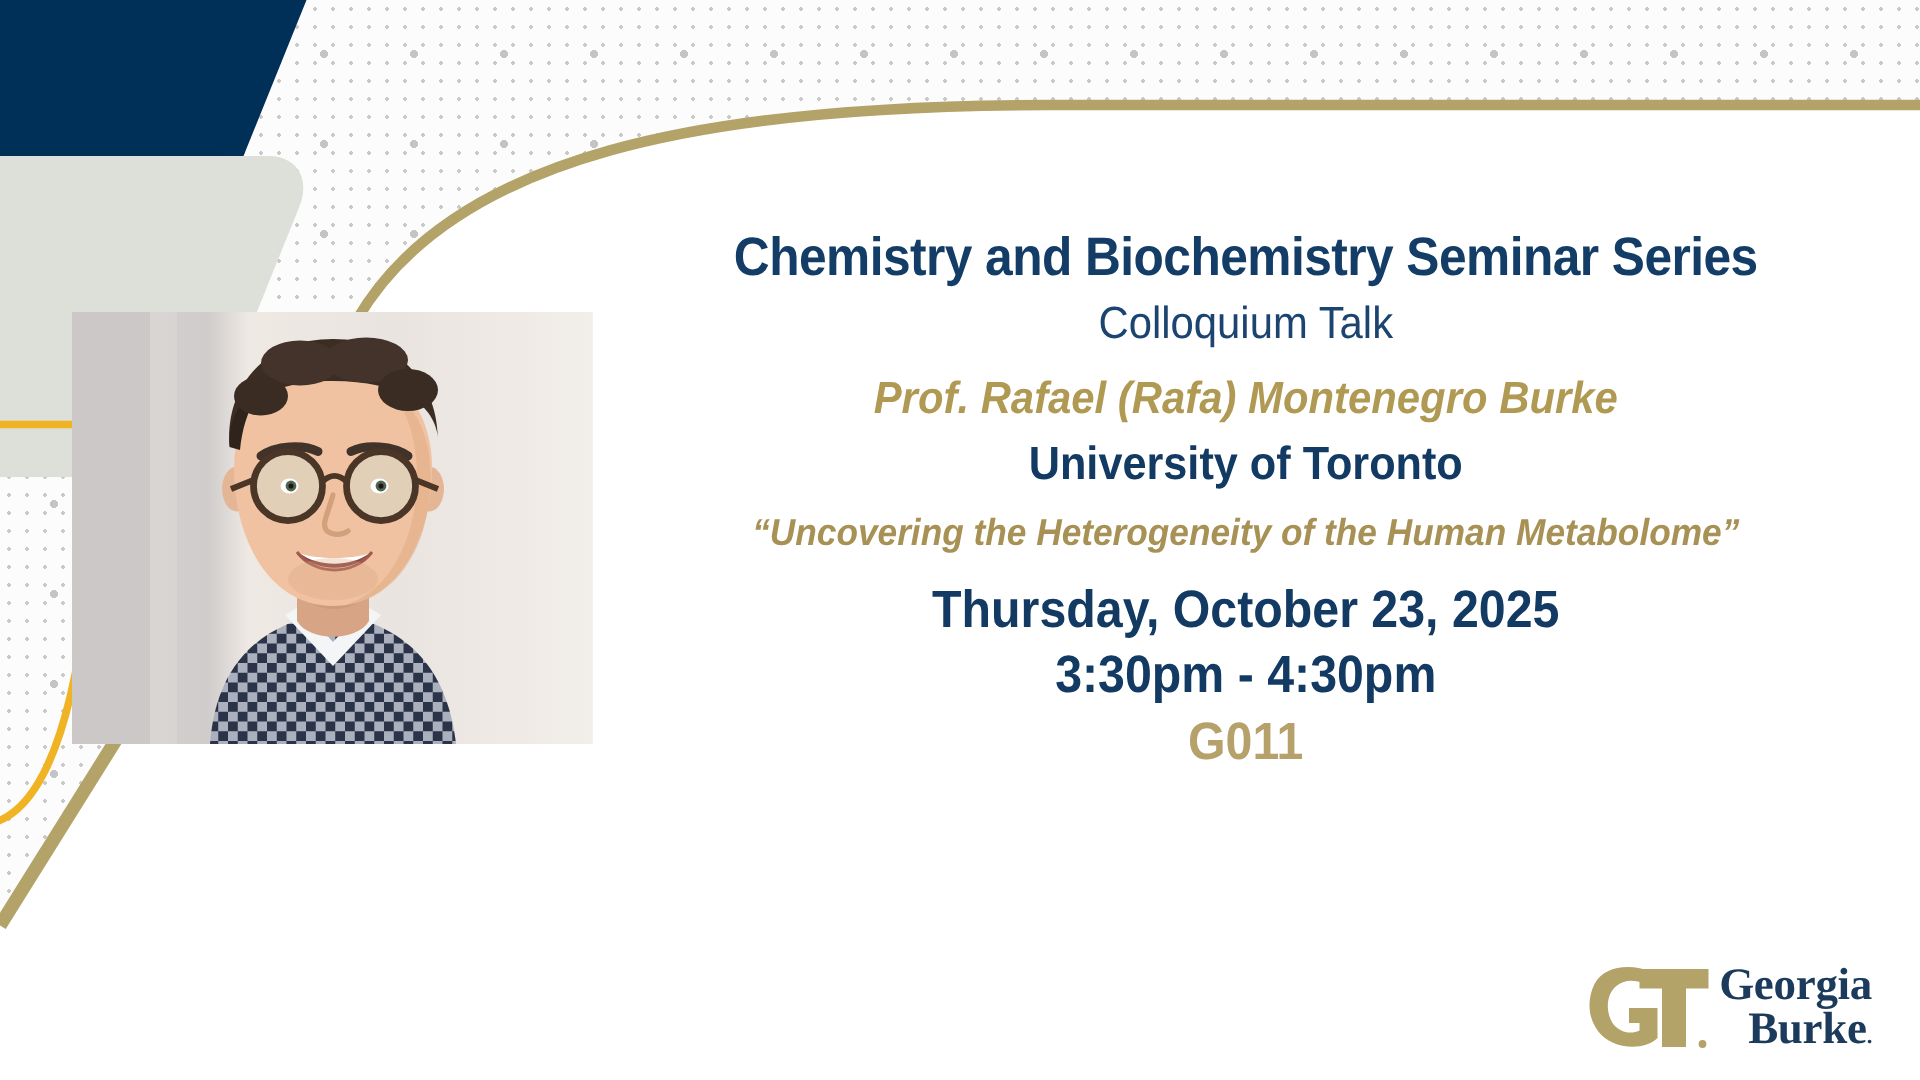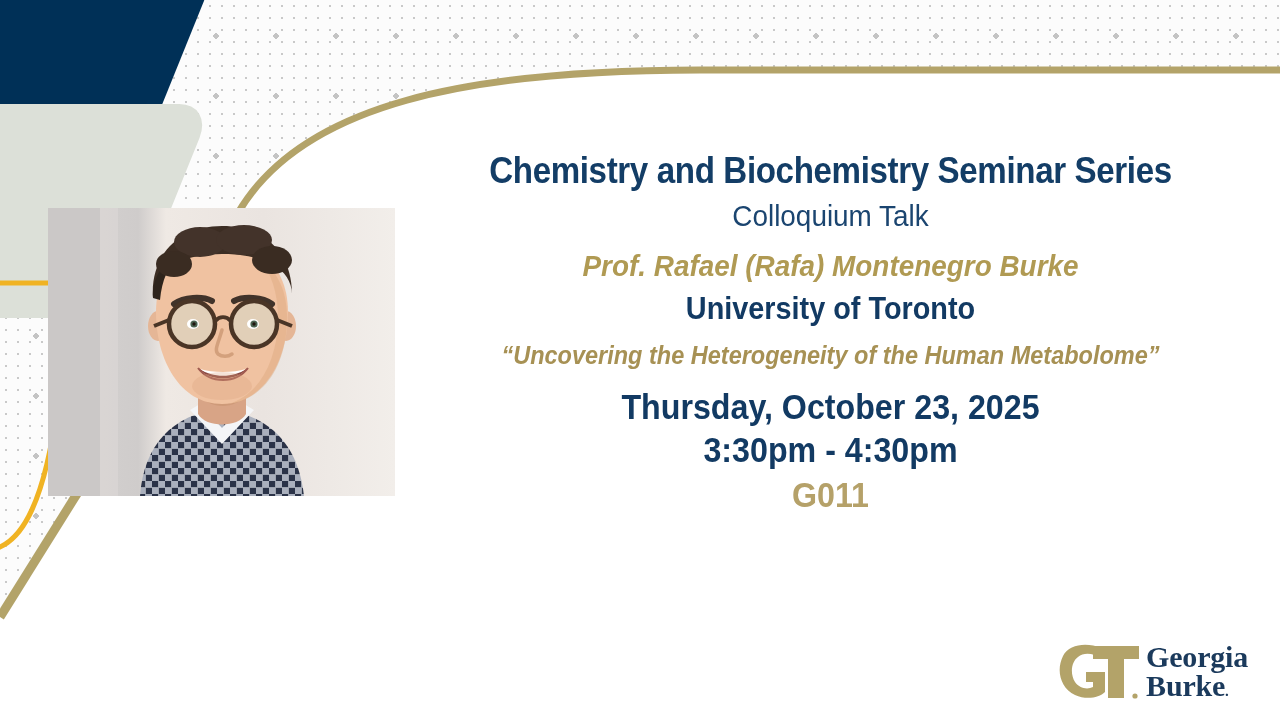--- a/index.html
+++ b/index.html
@@ -168,20 +168,21 @@
   }
 
   
   .gt-logo {
     position:absolute;
     right:32px; bottom:18px;
     z-index:8;
     display:flex;
     align-items:center;
     gap:3px;
+    text-align:right;
   }
   .gt-mark { display:block; }
   .gt-wordmark {
     font-family:"Liberation Serif", serif;
     font-weight:bold;
     font-size:30px;
     color:#1b3a5c;
     line-height:0.97;
     letter-spacing:-0.2px;
   }

